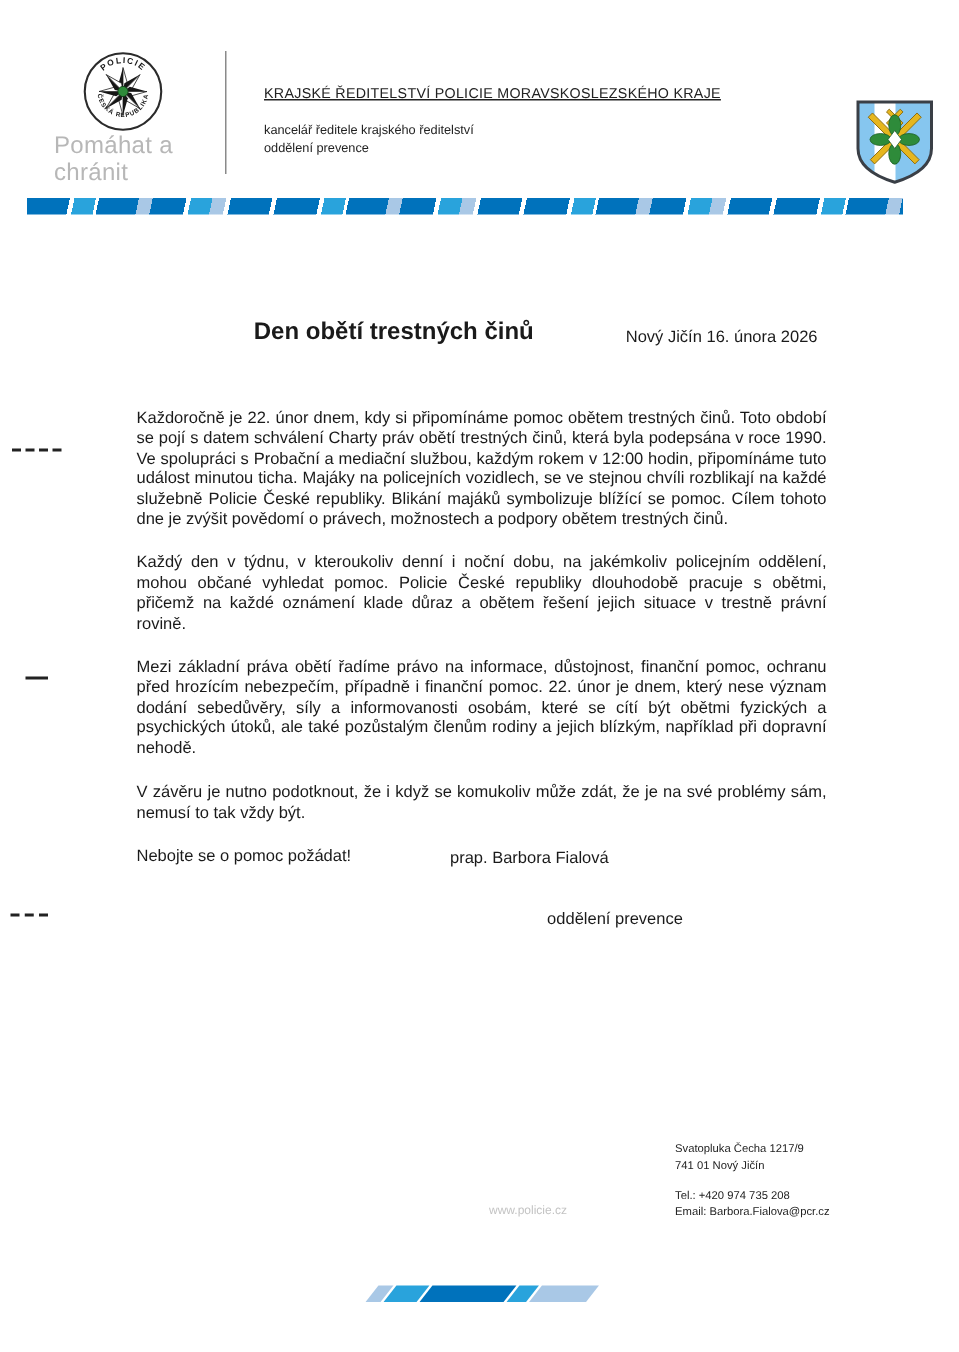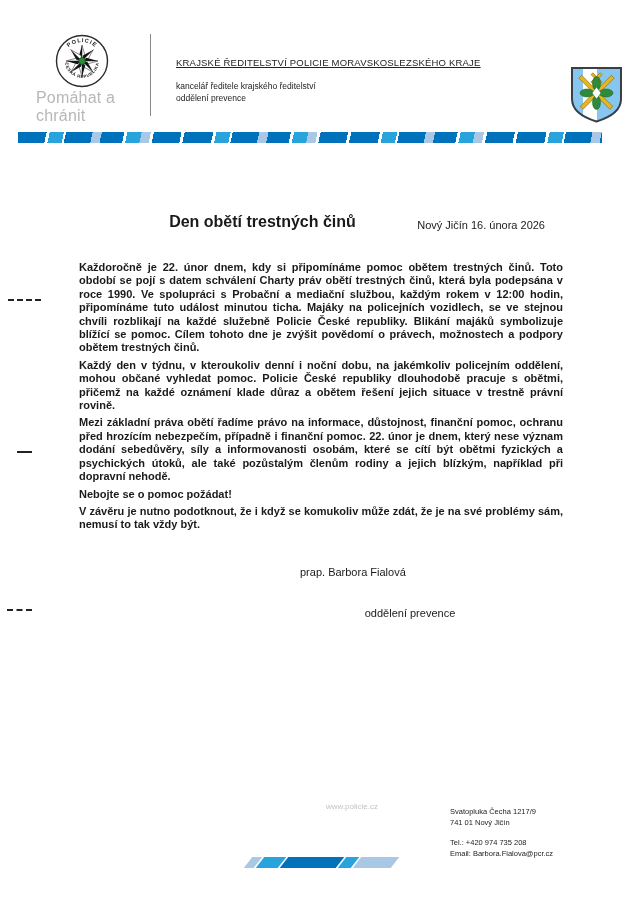--- a/index.html
+++ b/index.html
@@ -28,33 +28,33 @@
       #29a3dc 107px,#29a3dc 121px,
       #a9c8e6 121px,#a9c8e6 130px,
       #ffffff 130px,#ffffff 133px,
       #0072bc 133px,#0072bc 160px,
       #ffffff 160px,#ffffff 163px);
   }
   
   .date-line{position:absolute;left:75px;top:177px;width:470px;text-align:right;font-size:11px;margin-top:42px;}
   .doc-title{position:absolute;left:0;top:213px;width:525px;text-align:center;font-size:16px;font-weight:700;}
   .body-text{position:absolute;left:75px;top:257px;width:492px;font-size:11px;line-height:13.4px;text-align:justify;}
-  .body-text p{margin:4px;font-weight:bold;}
+  .body-text p{margin:16px;}
   .sig-name{position:absolute;left:300px;top:566px;width:220px;text-align:left;font-size:11px;}
   .sig-unit{position:absolute;left:300px;top:607px;width:220px;text-align:center;font-size:11px;}
   
   .fold-mark{position:absolute;height:0;border-top:2px dashed #222;}
   .fold-1{left:8px;top:299px;width:33px;}
   .fold-2{left:17px;top:451px;width:15px;border-top-style:solid;}
   .fold-3{left:7px;top:609px;width:25px;}
   
   .website{position:absolute;left:258px;top:802px;width:120px;text-align:right;font-size:8px;color:#c3c3c3;}
   .band-footer{position:absolute;left:248px;top:857px;height:11px;display:flex;}
   .band-footer .seg{height:11px;transform:skewX(-38deg);margin-right:2px;}
-  .contact{position:absolute;left:450px;top:806px;width:170px;font-size:7.5px;line-height:11px;color:#222;}
+  .contact{position:absolute;left:450px;top:760px;width:170px;font-size:7.5px;line-height:11px;color:#222;}
   .contact .gap{height:9px;}
 </style>
 </head>
 <body>
 
 <div id="page">
 
   <div class="logo-wrap">
     <svg viewBox="-27 -27 54 54" width="54" height="54">
       <circle r="25.5" fill="#ffffff" stroke="#2b2b2b" stroke-width="1.4"></circle>
@@ -128,22 +128,22 @@
   <div class="fold-mark fold-2"></div>
   <div class="fold-mark fold-3"></div>
 
   <div class="date-line">Nový Jičín 16. února 2026</div>
   <div class="doc-title">Den obětí trestných činů</div>
 
   <div class="body-text">
     <p>Každoročně je 22. únor dnem, kdy si připomínáme pomoc obětem trestných činů. Toto období se pojí s datem schválení Charty práv obětí trestných činů, která byla podepsána v roce 1990. Ve spolupráci s Probační a mediační službou, každým rokem v 12:00 hodin, připomínáme tuto událost minutou ticha. Majáky na policejních vozidlech, se ve stejnou chvíli rozblikají na každé služebně Policie České republiky. Blikání majáků symbolizuje blížící se pomoc. Cílem tohoto dne je zvýšit povědomí o právech, možnostech a podpory obětem trestných činů.</p>
     <p>Každý den v týdnu, v kteroukoliv denní i noční dobu, na jakémkoliv policejním oddělení, mohou občané vyhledat pomoc. Policie České republiky dlouhodobě pracuje s obětmi, přičemž na každé oznámení klade důraz a obětem řešení jejich situace v trestně právní rovině.</p>
     <p>Mezi základní práva obětí řadíme právo na informace, důstojnost, finanční pomoc, ochranu před hrozícím nebezpečím, případně i finanční pomoc. 22. únor je dnem, který nese význam dodání sebedůvěry, síly a informovanosti osobám, které se cítí být obětmi fyzických a psychických útoků, ale také pozůstalým členům rodiny a jejich blízkým, například při dopravní nehodě.</p>
+    <p>V závěru je nutno podotknout, že i když se komukoliv může zdát, že je na své problémy sám, nemusí to tak vždy být.</p>
     <p>Nebojte se o pomoc požádat!</p>
-    <p>V závěru je nutno podotknout, že i když se komukoliv může zdát, že je na své problémy sám, nemusí to tak vždy být.</p>
   </div>
 
   <div class="sig-name">prap. Barbora Fialová</div>
   <div class="sig-unit">oddělení prevence</div>
 
   <div class="website">www.policie.cz</div>
   <div class="band-footer">
     <div class="seg" style="width:10px;background:#a9c8e6"></div>
     <div class="seg" style="width:22px;background:#29a3dc"></div>
     <div class="seg" style="width:56px;background:#0072bc"></div>

